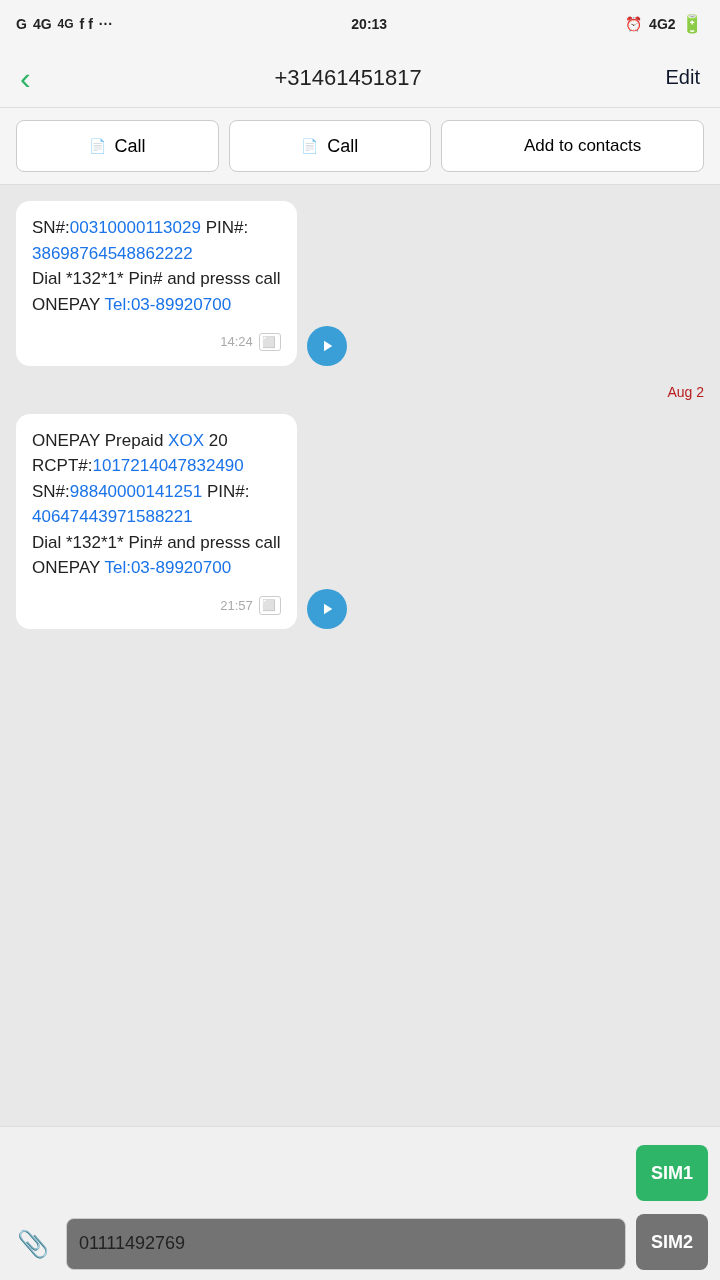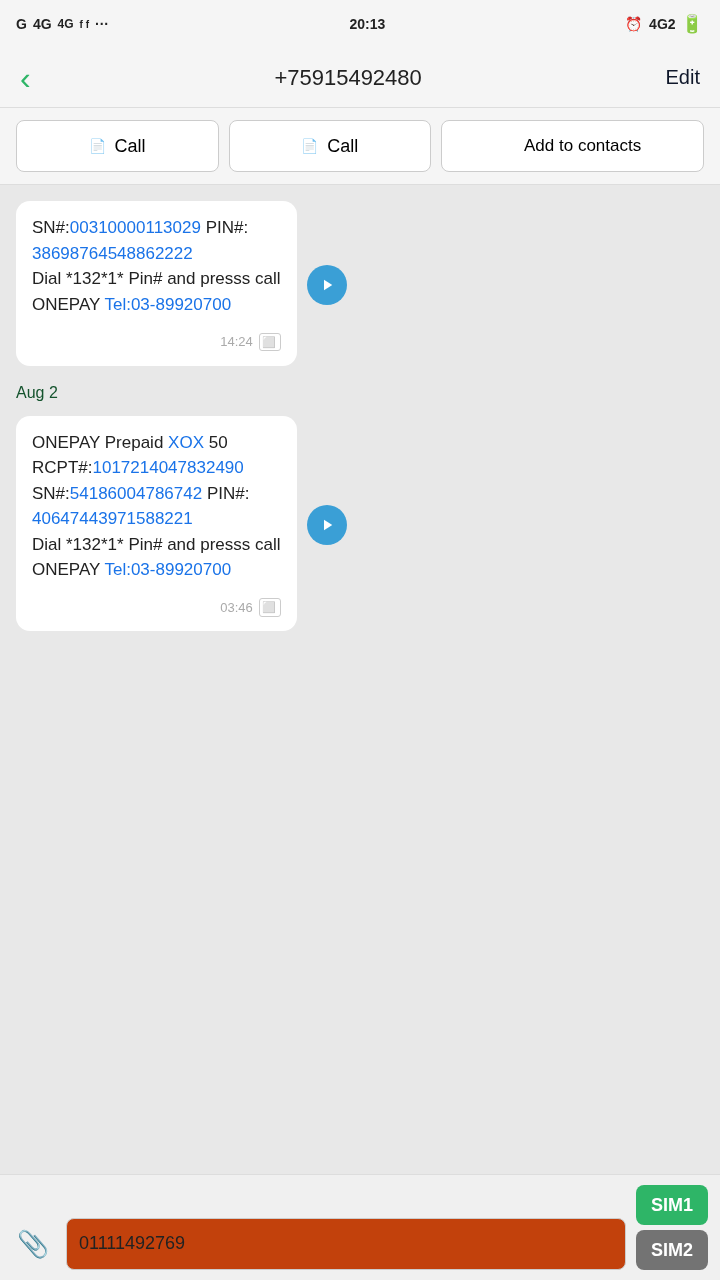--- a/index.html
+++ b/index.html
@@ -99,30 +99,30 @@
     
     .messages-area {
       flex: 1;
       background: #e8e8e8;
       padding: 16px 16px 0 16px;
       overflow-y: auto;
     }
 
     
     .date-separator {
-      text-align: left;
-      color: #14532d;
-      font-size: 16px;
+      text-align: right;
+      color: #b91c1c;
+      font-size: 14px;
       margin: 10px 0 14px 0;
     }
 
     
     .message-bubble-wrap {
       display: flex;
-      align-items: center;
+      align-items: flex-end;
       margin-bottom: 18px;
     }
     .bubble {
       background: #fff;
       border-radius: 14px;
       padding: 14px 16px;
       max-width: 480px;
       font-size: 17px;
       line-height: 1.5;
       color: #222;
@@ -181,71 +181,72 @@
       width: 44px;
       height: 52px;
       display: flex;
       align-items: center;
       justify-content: center;
       cursor: pointer;
       flex-shrink: 0;
     }
     .compose-input-wrap {
       flex: 1;
-      background: #c2410c;
+      background: #737373;
       border: 1px solid #ccc;
       border-radius: 8px;
       min-height: 52px;
       padding: 14px 12px;
       font-size: 18px;
       color: #222;
       outline: none;
     }
     .sim-btns {
       display: flex;
       flex-direction: column;
       gap: 5px;
     }
     .sim-send-btn {
       width: 72px;
-      height: 40px;
+      height: 56px;
       border-radius: 8px;
       display: flex;
       align-items: center;
       justify-content: center;
       font-size: 18px;
       font-weight: bold;
       color: #fff;
       cursor: pointer;
+      margin-top: 8px;
     }
     .sim1 { background: #2eb567; }
     .sim2 { background: #737373; }
   </style>
 </head>
 <body>
 
 <div class="status-bar">
   <div class="status-left">
     <span>G</span>
     <span>4G</span>
     <span style="font-size:12px;">4G</span>
-    <span style="font-size:10px;">f f</span>
+    <span style="font-size:14px;">f f</span>
     <span>···</span>
   </div>
   <div>20:13</div>
   <div class="status-right">
     <span>⏰</span>
     <span>4G2</span>
     <span style="font-size:18px;">🔋</span>
   </div>
 </div>
 
 <div class="header">
   <span class="header-back">‹</span>
-  <span class="header-title">+75915492480</span>
+  <span class="header-title">+31461451817</span>
   <span class="header-edit">Edit</span>
 </div>
 
 <div class="action-bar">
   <button class="call-btn">
     <span class="sim-icon">📄</span>
     <span>Call</span>
   </button>
   <button class="call-btn">
     <span class="sim-icon">📄</span>
@@ -274,29 +275,29 @@
       <svg viewBox="0 0 24 24" xmlns="http://www.w3.org/2000/svg">
         <path d="M8 5v14l11-7z"></path>
       </svg>
     </div>
   </div>
 
   <div class="date-separator">Aug 2</div>
 
   <div class="message-bubble-wrap">
     <div class="bubble">
-      <span>ONEPAY Prepaid </span><a class="link">XOX</a><span> 50</span><br>
+      <span>ONEPAY Prepaid </span><a class="link">XOX</a><span> 20</span><br>
       <span>RCPT#:</span><a class="link">1017214047832490</a><br>
-      <span>SN#:</span><a class="link">54186004786742</a>
+      <span>SN#:</span><a class="link">98840000141251</a>
       <span> PIN#:</span><br>
       <a class="link">40647443971588221</a><br>
       <span>Dial *132*1* Pin#  and presss call</span><br>
       <span>ONEPAY </span><a class="link">Tel:03-89920700</a>
       <div class="timestamp">
-        <span>03:46</span>
+        <span>21:57</span>
         <span class="sim-badge">⬜</span>
       </div>
     </div>
     <div class="forward-btn">
       <svg viewBox="0 0 24 24" xmlns="http://www.w3.org/2000/svg">
         <path d="M8 5v14l11-7z"></path>
       </svg>
     </div>
   </div>
 

